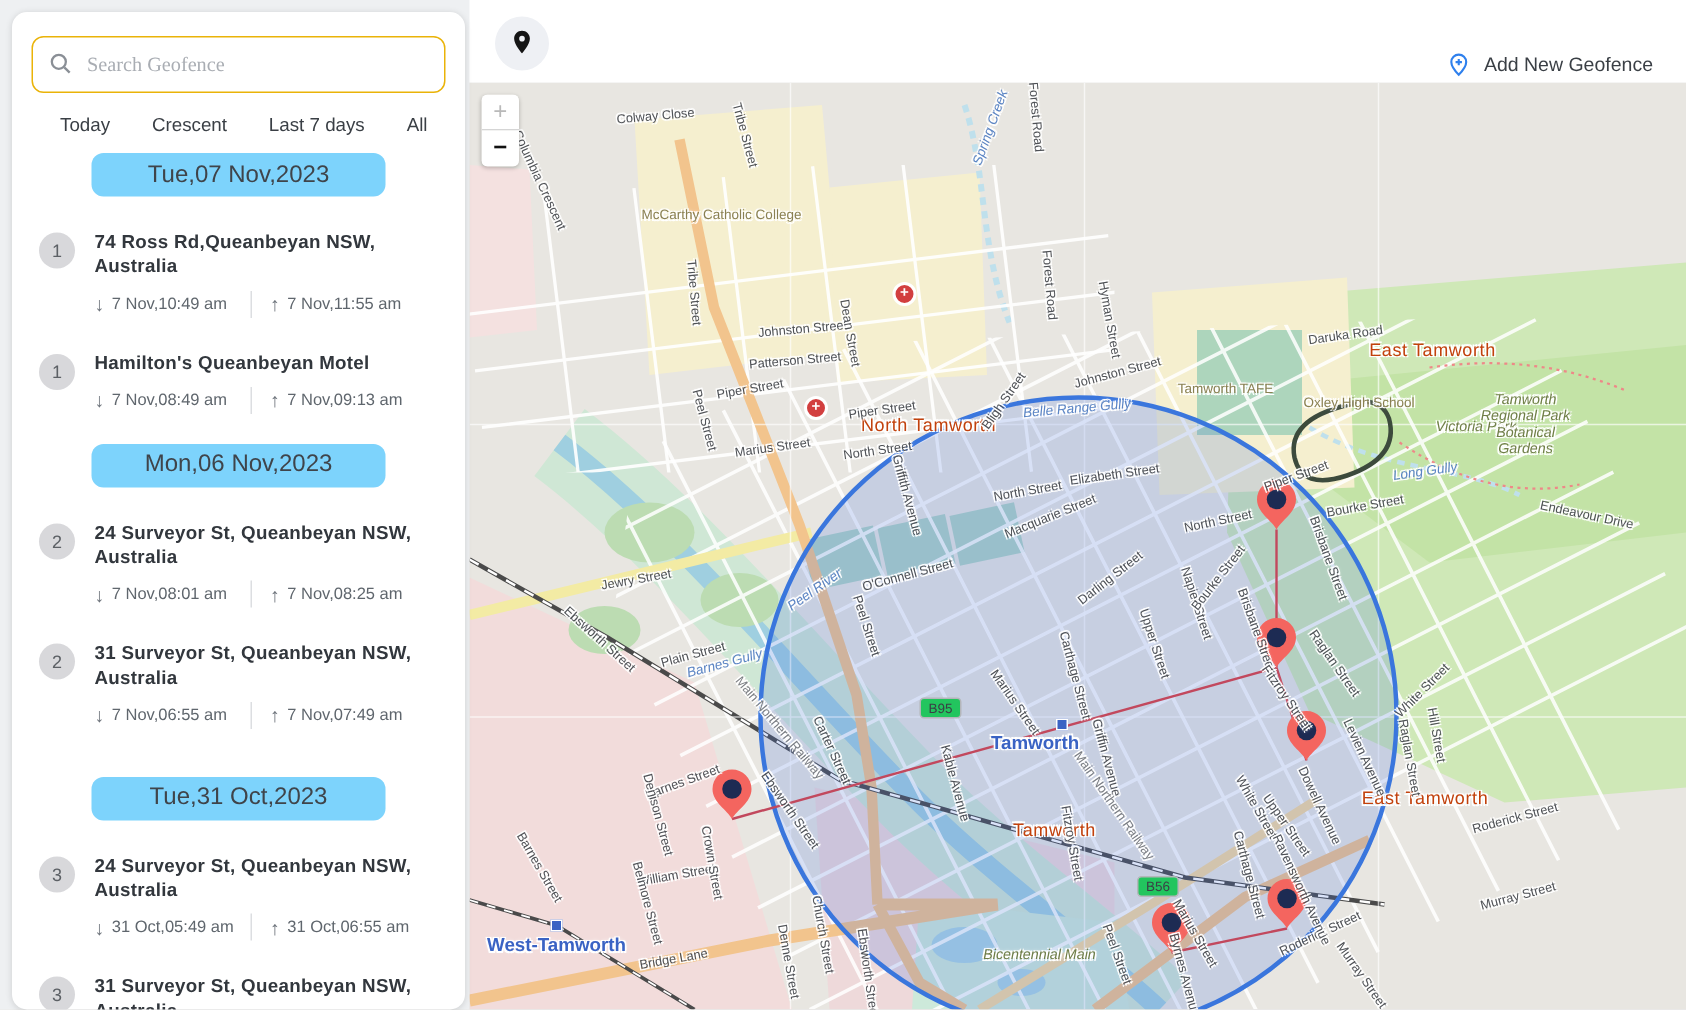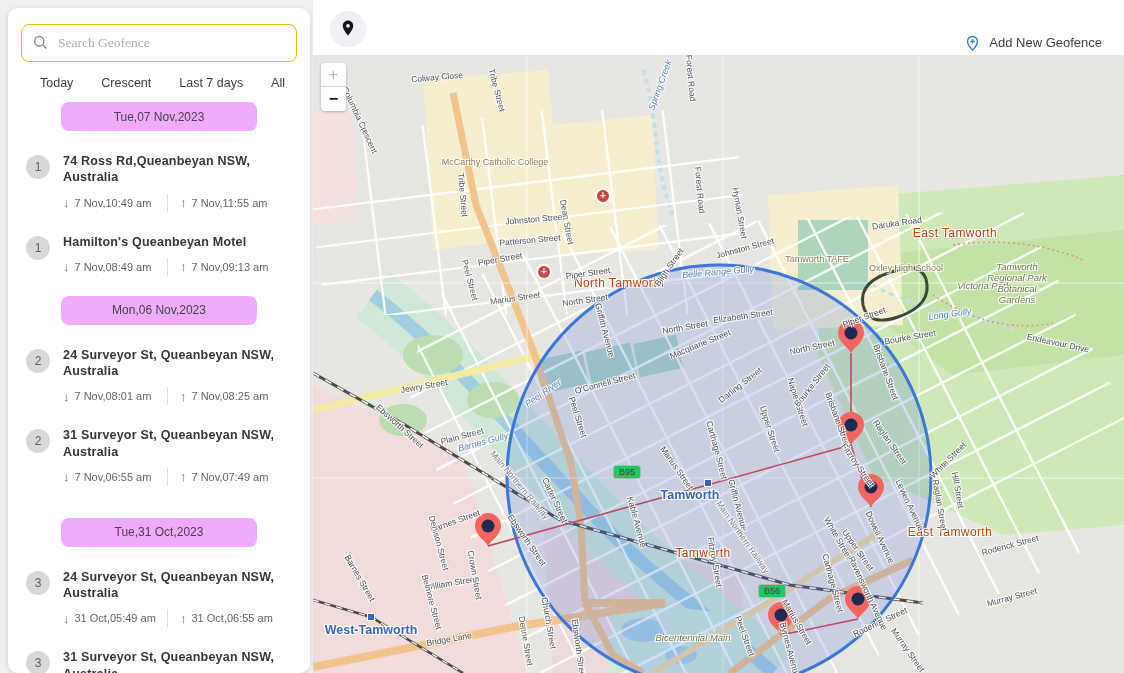--- a/index.html
+++ b/index.html
@@ -42,22 +42,22 @@
   
   .sidebar { position:absolute; left:8px; top:8px; width:302px; height:665px; background:#fff;
     border-radius:10px; box-shadow:0 1px 5px rgba(0,0,0,.14); z-index:10; overflow:hidden; }
   .search-wrap { position:relative; margin:16px 13px 0 13px; }
   .search-wrap input { width:100%; height:38px; border:1px solid #eab308; border-radius:8px;
     padding:0 10px 0 36px; font-size:13.5px; color:#333; font-family:Liberation Serif, serif; outline:none; }
   .search-wrap input::placeholder { color:#a9adb3; }
   .search-icon { position:absolute; left:11px; top:10px; }
   .tabs { display:flex; justify-content:space-between; padding:0 25px 0 32px; margin-top:14px; }
   .tab { font-size:12.5px; color:#3a3f45; background:none; border:none; cursor:pointer; font-family:inherit; }
-  .date-pill { margin:12px auto 0 auto; width:196px; height:29px; background:#f0abfc; border-radius:8px;
-    display:flex; align-items:center; justify-content:center; font-size:12px; color:#3f444a; }
+  .date-pill { margin:12px auto 0 auto; width:196px; height:29px; background:#7dd3fc; border-radius:8px;
+    display:flex; align-items:center; justify-content:center; font-size:16px; color:#3f444a; }
   .entry { display:flex; margin:22px 10px 0 18px; }
   .entry-badge { flex:0 0 24px; height:24px; border-radius:50%; background:#d8d8db; color:#5c6065;
     font-size:12px; display:flex; align-items:center; justify-content:center; margin-right:13px; margin-top:2px; }
   .entry-body { flex:1; }
   .entry-title { font-size:12.5px; font-weight:bold; color:#32373d; line-height:1.3; letter-spacing:.2px; }
   .entry-times { display:flex; align-items:center; margin-top:8px; }
   .t-arrow { color:#6e747c; font-size:13px; margin-right:5px; }
   .t-text { font-size:11px; color:#5f666d; }
   .t-in { width:104px; display:flex; align-items:center; }
   .t-div { width:1px; height:18px; background:#dcdee1; margin:0 12px 0 0; }
@@ -202,21 +202,21 @@
         </g>
     </svg>
 
     <div id="map-labels">
         <span class="map-label suburb" style="left: 306px; top: 228px; transform: translate(-50%, -50%) rotate(0deg);">North Tamworth</span>
         <span class="map-label suburb" style="left: 642px; top: 178px; transform: translate(-50%, -50%) rotate(0deg);">East Tamworth</span>
         <span class="map-label suburb" style="left: 637px; top: 477px; transform: translate(-50%, -50%) rotate(0deg);">East Tamworth</span>
         <span class="map-label suburb" style="left: 390px; top: 498px; transform: translate(-50%, -50%) rotate(0deg);">Tamworth</span>
         <span class="map-label city" style="left: 377px; top: 440px; transform: translate(-50%, -50%) rotate(0deg);">Tamworth</span>
         <span class="map-label city" style="left: 58px; top: 575px; transform: translate(-50%, -50%) rotate(0deg);">West-Tamworth</span>
-        <span class="map-label school" style="left: 182px; top: 88px; transform: translate(-50%, -50%) rotate(0deg); margin-top: 19px;">McCarthy Catholic College</span>
+        <span class="map-label school" style="left: 168px; top: 88px; transform: translate(-50%, -50%) rotate(0deg);">McCarthy Catholic College</span>
         <span class="map-label school" style="left: 504px; top: 204px; transform: translate(-50%, -50%) rotate(0deg);">Tamworth TAFE</span>
         <span class="map-label school" style="left: 549px; top: 213px; transform: translate(-50%, -50%) rotate(0deg); margin-left: 44px;">Oxley High School</span>
         <span class="map-label park" style="left: 671px; top: 230px; transform: translate(-50%, -50%) rotate(0deg);">Victoria Park</span>
         <span class="map-label park" style="left: 704px; top: 228px; transform: translate(-50%, -50%) rotate(0deg); white-space: normal; width: 70px; text-align: center;">Tamworth Regional Park Botanical Gardens</span>
         <span class="map-label park" style="left: 380px; top: 582px; transform: translate(-50%, -50%) rotate(0deg);">Bicentennial Main</span>
         <span class="map-label water" style="left: 637px; top: 259px; transform: translate(-50%, -50%) rotate(-8deg);">Long Gully</span>
         <span class="map-label water" style="left: 347px; top: 30px; transform: translate(-50%, -50%) rotate(-70deg);">Spring Creek</span>
         <span class="map-label water" style="left: 230px; top: 338px; transform: translate(-50%, -50%) rotate(-35deg);">Peel River</span>
         <span class="map-label water" style="left: 170px; top: 387px; transform: translate(-50%, -50%) rotate(-15deg);">Barnes Gully</span>
         <span class="map-label water" style="left: 405px; top: 217px; transform: translate(-50%, -50%) rotate(-5deg);">Belle Range Gully</span>

